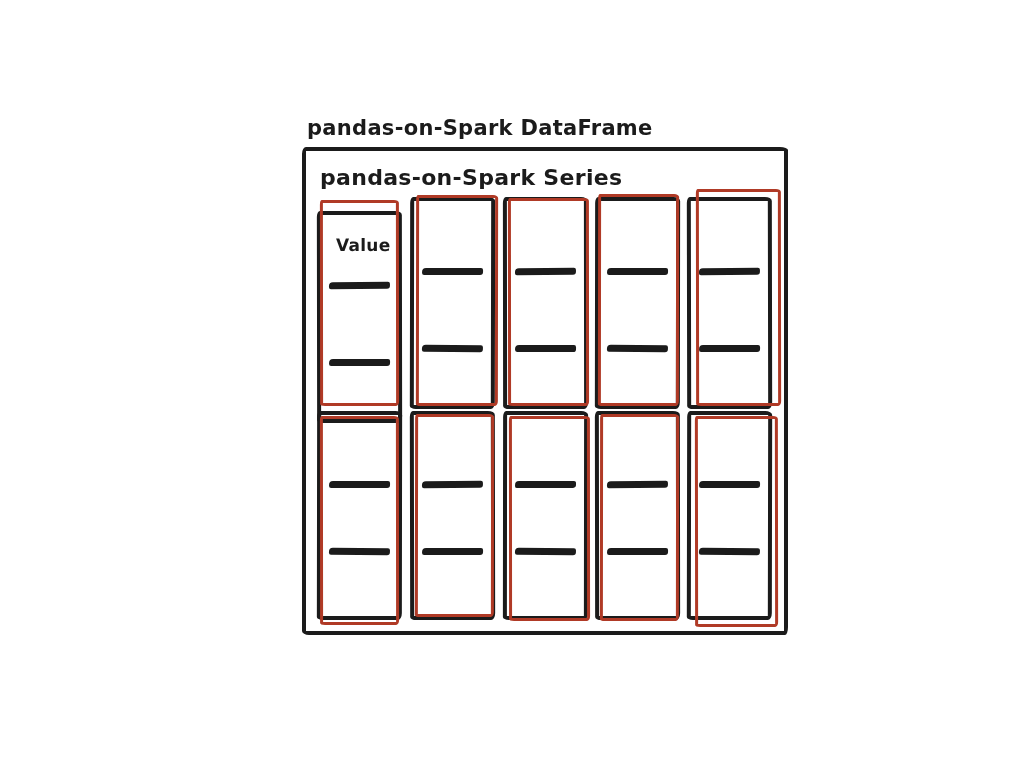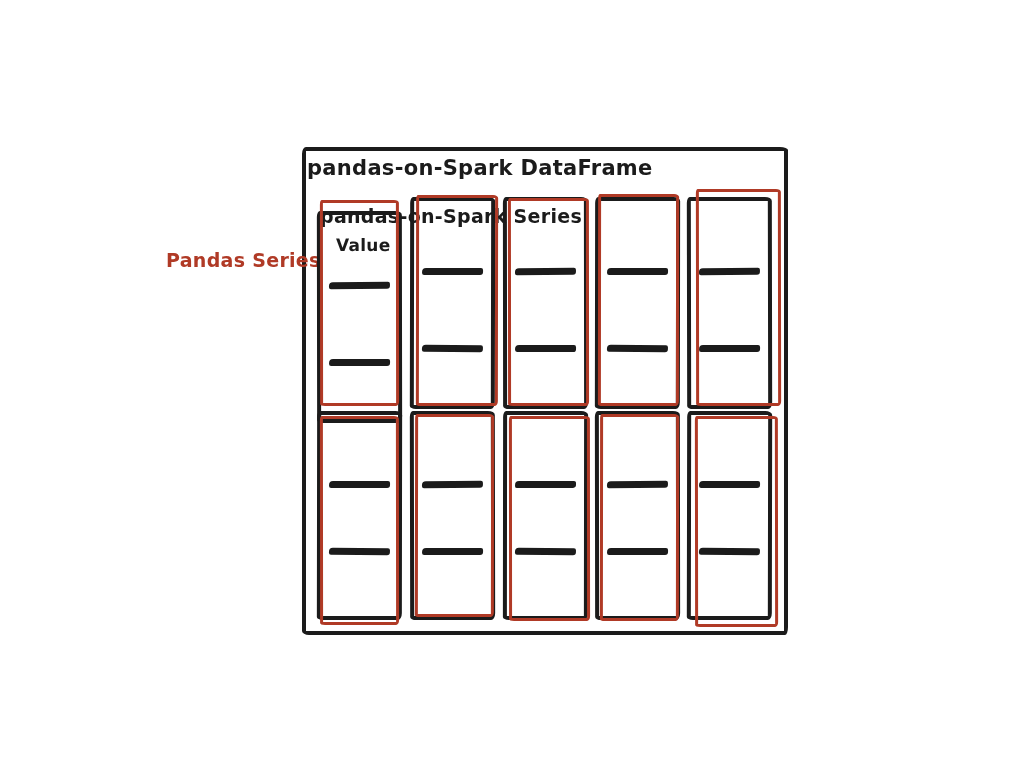--- a/index.html
+++ b/index.html
@@ -13,29 +13,28 @@
     width:1024px;height:768px;
     background:var(--bg);
     overflow:hidden;
     font-family:"DejaVu Sans","Liberation Sans",sans-serif;
   }
   .hand{
     color:var(--ink);
     font-weight:700;
     letter-spacing:0.3px;
     white-space:nowrap;
-    margin-top:40px;
   }
   .title{
     position:absolute;left:307px;top:116px;
     font-size:21px;
   }
   .inner-label{
     position:absolute;left:320px;top:165px;
-    font-size:19px;
+    font-size:22px;
   }
   .side-label{
     position:absolute;left:166px;top:209px;
     font-size:19px;
     color:var(--red);
   }
   .frame{
     position:absolute;
     left:302px;top:147px;width:478px;height:480px;
     border:4px solid var(--ink);
@@ -72,21 +71,20 @@
     white-space:nowrap;
   }
 </style>
 </head>
 <body>
 
 <div id="canvas">
   <div class="hand title">pandas-on-Spark DataFrame</div>
   <div class="frame"></div>
   <div class="hand inner-label">pandas-on-Spark Series</div>
-  <div class="hand side-label">Pandas Series</div>
   <div id="columns">
       <div class="cell" style="left: 317px; top: 211px; width: 85px; height: 212px; transform: rotate(-0.08deg);">
         <div class="dash" style="top: 67px; transform: rotate(-0.3deg);"></div>
         <div class="dash" style="top: 144px; transform: rotate(0.3deg);"></div>
         <div class="value-label">Value</div>
       </div>
       <div class="redbox" style="left: 320px; top: 200px; width: 79px; height: 206px; transform: rotate(-0.06deg);"></div>
       <div class="cell" style="left: 317px; top: 411px; width: 85px; height: 209px; transform: rotate(0.08deg);">
         <div class="dash" style="top: 66px; transform: rotate(-0.3deg);"></div>
         <div class="dash" style="top: 133px; transform: rotate(0.3deg);"></div>

